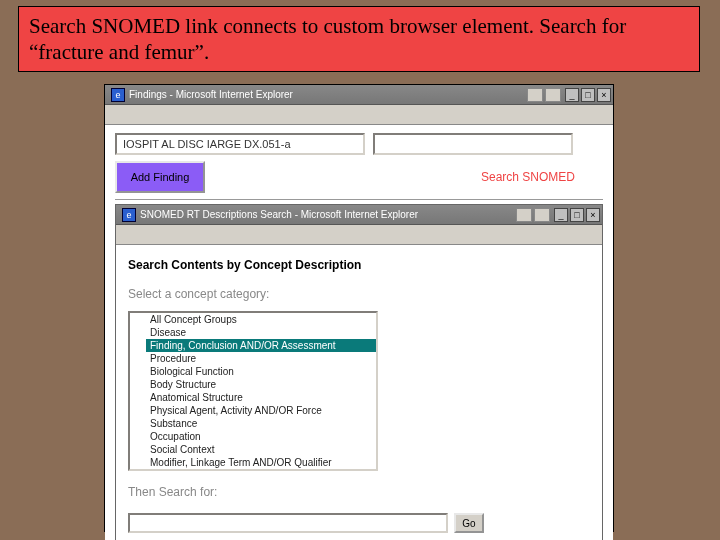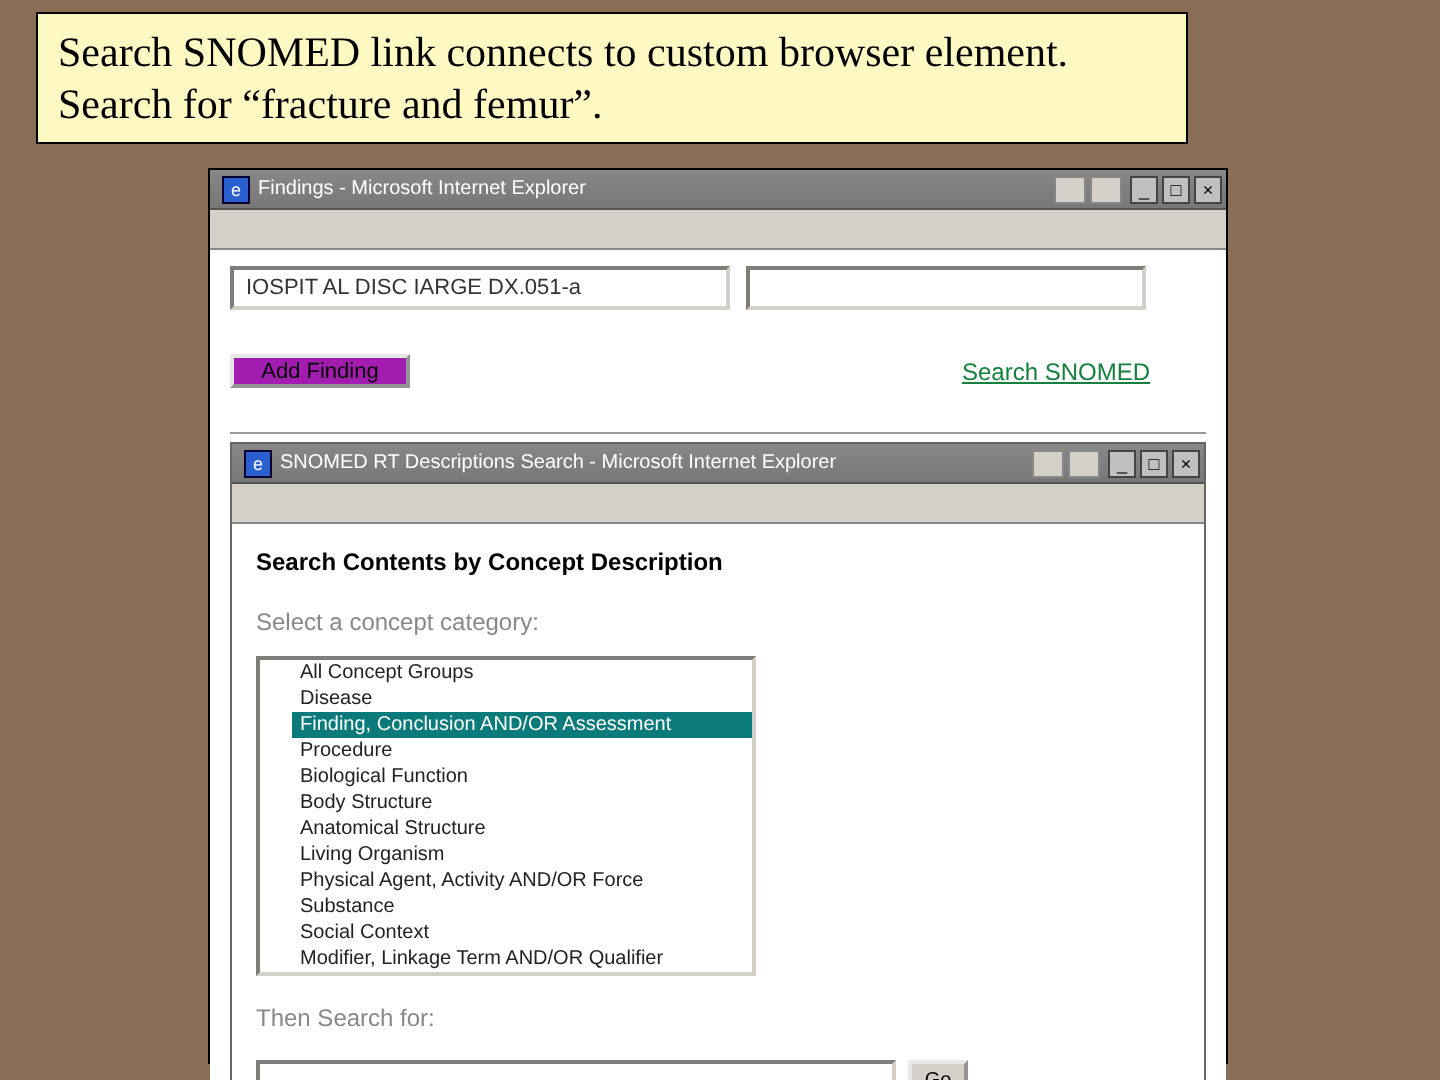--- a/index.html
+++ b/index.html
@@ -7,23 +7,23 @@
     width: 720px;
     height: 540px;
     background: #8a6d56;
     font-family: Arial, sans-serif;
     overflow: hidden;
   }
   .caption-box {
     position: absolute;
     left: 18px;
     top: 6px;
-    width: 576px;
+    width: 682px;
     height: 66px;
-    background: #fef9c3;
+    background: #ef4444;
     border: 1px solid #000;
     padding: 6px 10px;
     font-family: "Times New Roman", serif;
     font-size: 21px;
     line-height: 1.25;
   }
   .screenshot-area {
     position: absolute;
     left: 104px;
     top: 84px;
@@ -59,45 +59,44 @@
     border-bottom: 1px solid #888;
   }
   .app-body {
     background: #fff;
     padding: 8px 10px 10px 10px;
   }
   .row {
     display: flex;
     gap: 8px;
     align-items: center;
-    margin-bottom: 22px;
+    margin-bottom: 6px;
   }
   .inset-field {
     height: 22px;
     border: 2px inset #d4d0c8;
     background: #fff;
     font-size: 11px;
     padding: 2px 6px;
     display: flex;
     align-items: center;
     color: #333;
   }
   .field-dx { width: 250px; }
   .field-blank { width: 200px; }
   .add-finding {
-    width: 90px; height: 17px;
-    background: #a21caf;
+    width: 90px; height: 32px;
+    background: #8b5cf6;
     border: 2px outset #e8e8e8;
     font-size: 11px;
     display: flex; align-items: center; justify-content: center;
   }
   .search-link {
-    color: #15803d;
+    color: #ef4444;
     font-size: 12px;
-    text-decoration: underline;
     cursor: pointer;
   }
   hr.sep {
     border: none;
     border-top: 1px solid #999;
     margin: 2px 0 4px 0;
   }
   
   .inner-window {
     margin: 0;
@@ -234,23 +233,23 @@
         <div class="section-title">Select a concept category:</div>
 
         <div class="listbox" id="category-list">
             <div class="opt">All Concept Groups</div>
             <div class="opt">Disease</div>
             <div class="opt sel">Finding, Conclusion AND/OR Assessment</div>
             <div class="opt">Procedure</div>
             <div class="opt">Biological Function</div>
             <div class="opt">Body Structure</div>
             <div class="opt">Anatomical Structure</div>
-            <div class="opt">Living Organism</div>
             <div class="opt">Physical Agent, Activity AND/OR Force</div>
             <div class="opt">Substance</div>
+            <div class="opt">Occupation</div>
             <div class="opt">Social Context</div>
             <div class="opt">Modifier, Linkage Term AND/OR Qualifier</div>
           </div>
 
         <div class="section-title">Then Search for:</div>
 
         <div class="search-for-row">
           <div class="search-input"></div>
           <div class="go-btn">
             <span>Go</span>

